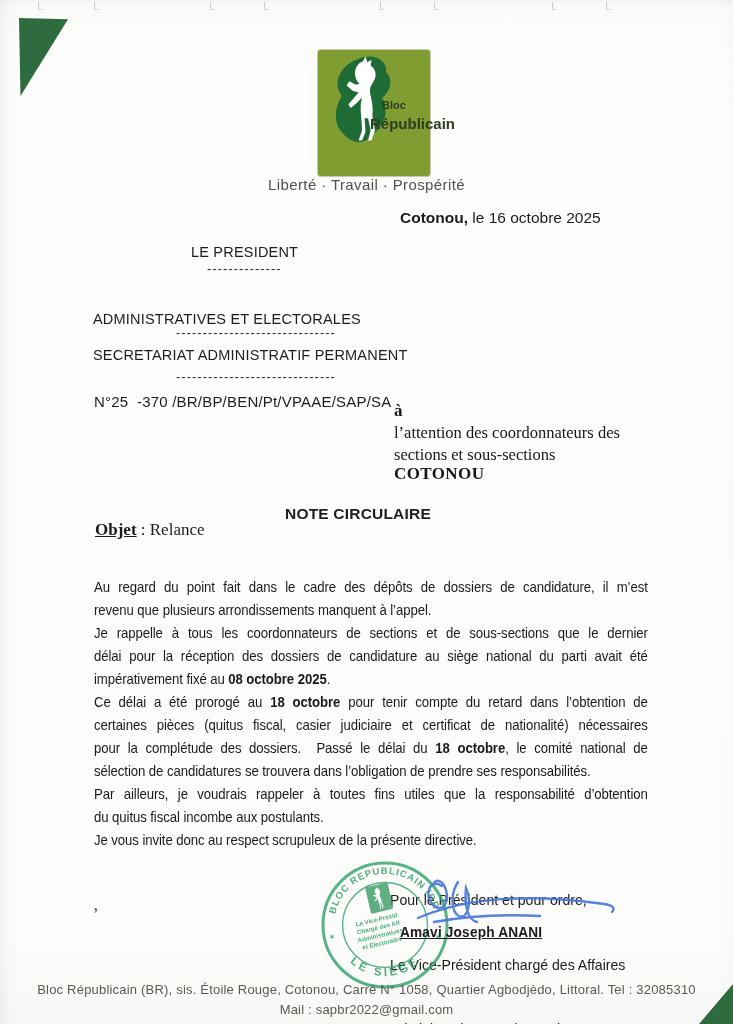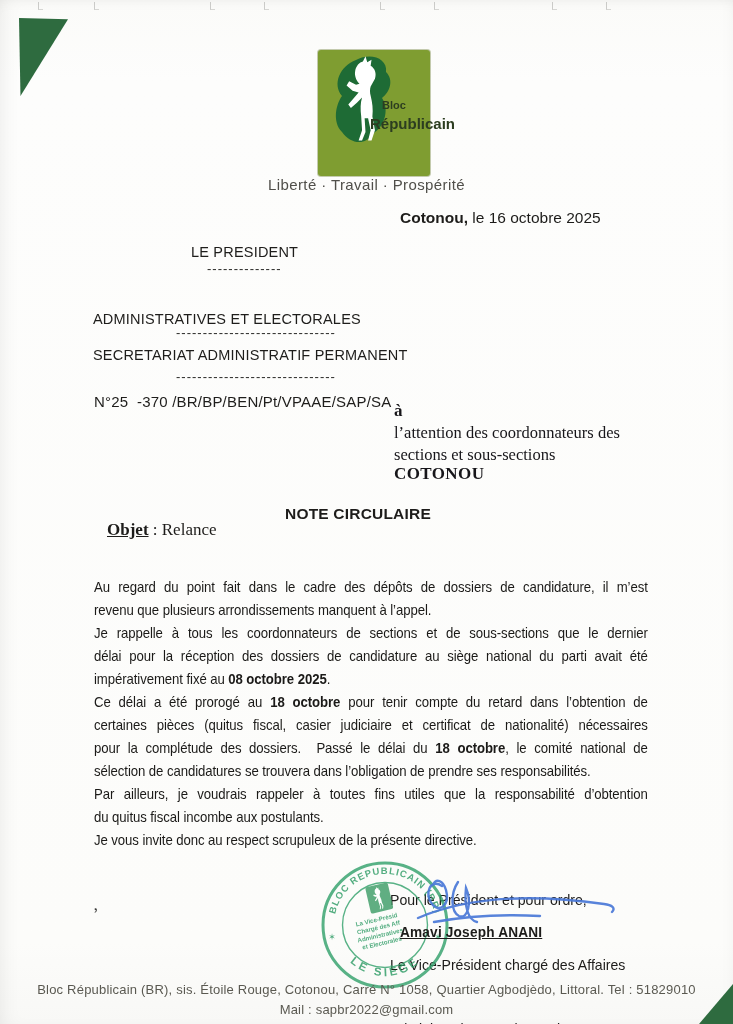--- a/index.html
+++ b/index.html
@@ -14,21 +14,21 @@
   .tri-br{position:absolute;right:0;bottom:0;width:34px;height:40px;background:#2e6b3f;
           clip-path:polygon(100% 0%,100% 100%,0% 100%);}
   .logo{position:absolute;left:318px;top:50px;width:112px;height:126px;background:#7f9d31;border-radius:3px;box-shadow:0 0 0 1px rgba(90,110,30,.35);}
   .logo-text{position:absolute;font-weight:bold;color:#2c3d20;line-height:1;}
   .slogan{position:absolute;left:0;right:0;top:156px;text-align:center;font-size:15px;color:#504f4a;letter-spacing:.4px;margin-top:20px;}
   .hline{position:absolute;font-size:14.5px;letter-spacing:.2px;color:#1e1d1b;white-space:pre;}
   .dashes{position:absolute;font-size:13px;color:#2a2a28;letter-spacing:1px;white-space:pre;}
   .date{position:absolute;left:400px;top:209px;font-size:15.5px;white-space:pre;}
   .recip{position:absolute;left:394px;font-family:"Liberation Serif",serif;font-size:16.5px;color:#17161a;white-space:pre;}
   .title{position:absolute;left:285px;top:505px;font-size:15.5px;font-weight:bold;letter-spacing:.2px;}
-  .objet{position:absolute;left:95px;top:520px;font-family:"Liberation Serif",serif;font-size:17px;white-space:pre;margin-left:12px;}
+  .objet{position:absolute;left:95px;top:520px;font-family:"Liberation Serif",serif;font-size:17px;white-space:pre;}
   .body-block{position:absolute;left:94px;top:575px;width:630px;transform:scaleX(.879);transform-origin:left top;
               font-size:15px;letter-spacing:-.1px;color:#1b1a18;}
   .bline{height:23px;line-height:23px;white-space:nowrap;}
   .bline.just{white-space:normal;text-align:justify;text-align-last:justify;}
   .closing{position:absolute;left:390px;top:846px;width:260px;transform:scaleX(.94);transform-origin:left top;
            font-size:15px;line-height:21.5px;white-space:pre;}
   .signer{position:absolute;left:400px;top:924px;font-size:14.5px;font-weight:bold;text-decoration:underline;
           transform:scaleX(.94);transform-origin:left top;letter-spacing:.2px;}
   .footer{position:absolute;left:0;right:0;text-align:center;font-size:13px;color:#5a5951;letter-spacing:.2px;}
   .commamark{position:absolute;left:93px;top:895px;font-family:"Liberation Serif",serif;font-size:17px;color:#3a3a38;transform:rotate(-8deg);}
@@ -143,16 +143,16 @@
       <path d="M60 10 C52 22 53 40 61 44 C70 48 74 30 68 16 C66 34 70 48 79 50"></path>
       <path d="M20 46 C62 28 122 20 206 32 C214 33 218 36 214 40"></path>
       <path d="M36 50 C70 44 104 42 142 44"></path>
     </g>
   </svg>
 
   <div class="signer">Amavi Joseph ANANI</div>
 
   <div class="commamark">,</div>
 
-  <div class="footer" style="top:982px;">Bloc Républicain (BR), sis. Étoile Rouge, Cotonou, Carré N° 1058, Quartier Agbodjèdo, Littoral. Tel : 51829010</div>
+  <div class="footer" style="top:982px;">Bloc Républicain (BR), sis. Étoile Rouge, Cotonou, Carré N° 1058, Quartier Agbodjèdo, Littoral. Tel : 32085310</div>
   <div class="footer" style="top:1002px;">Mail : sapbr2022@gmail.com</div>
 
 </div>
 
 </body></html>

